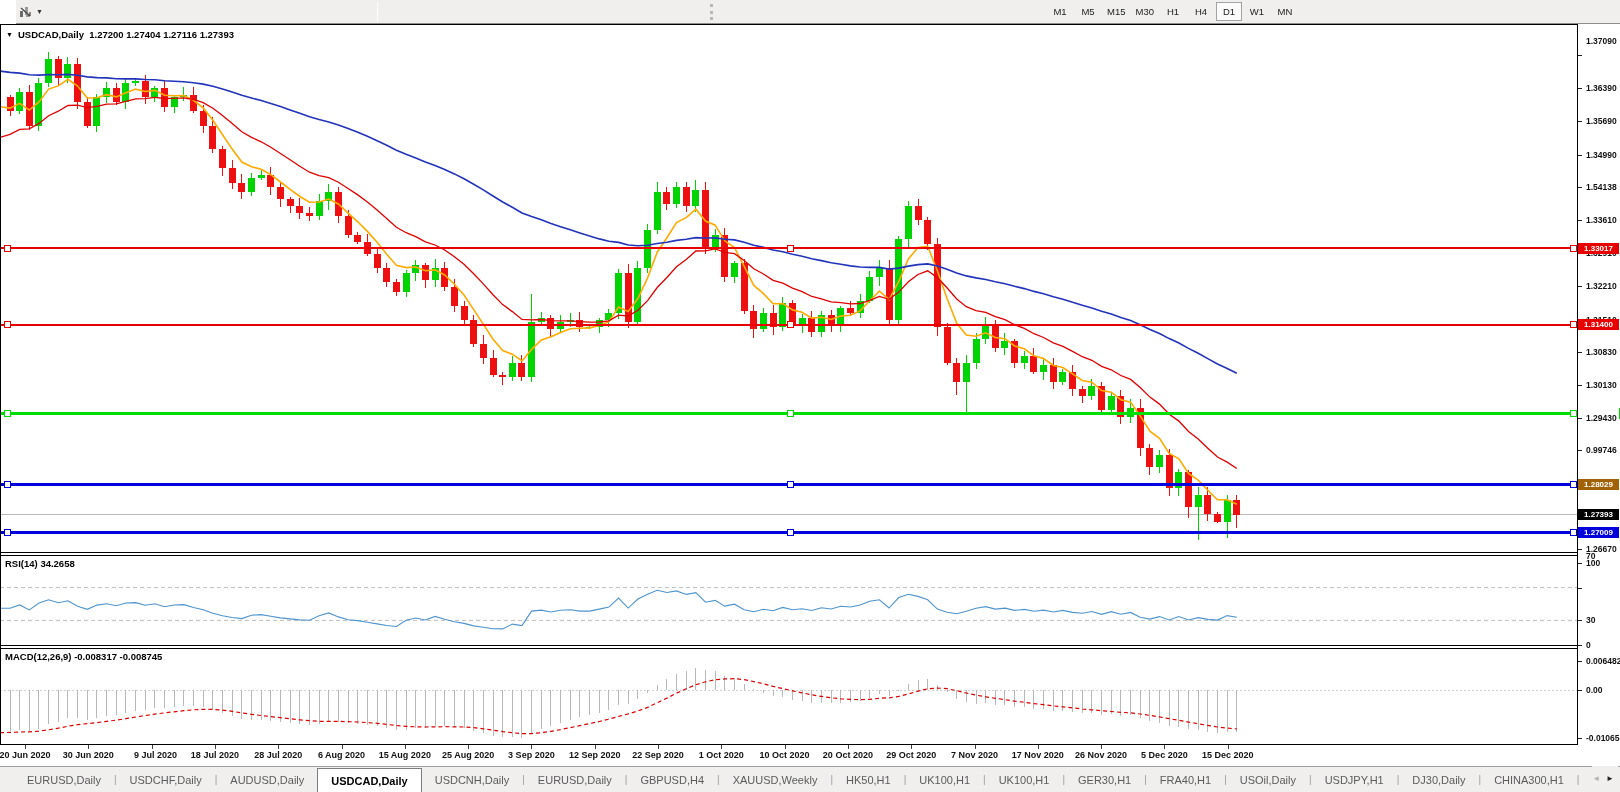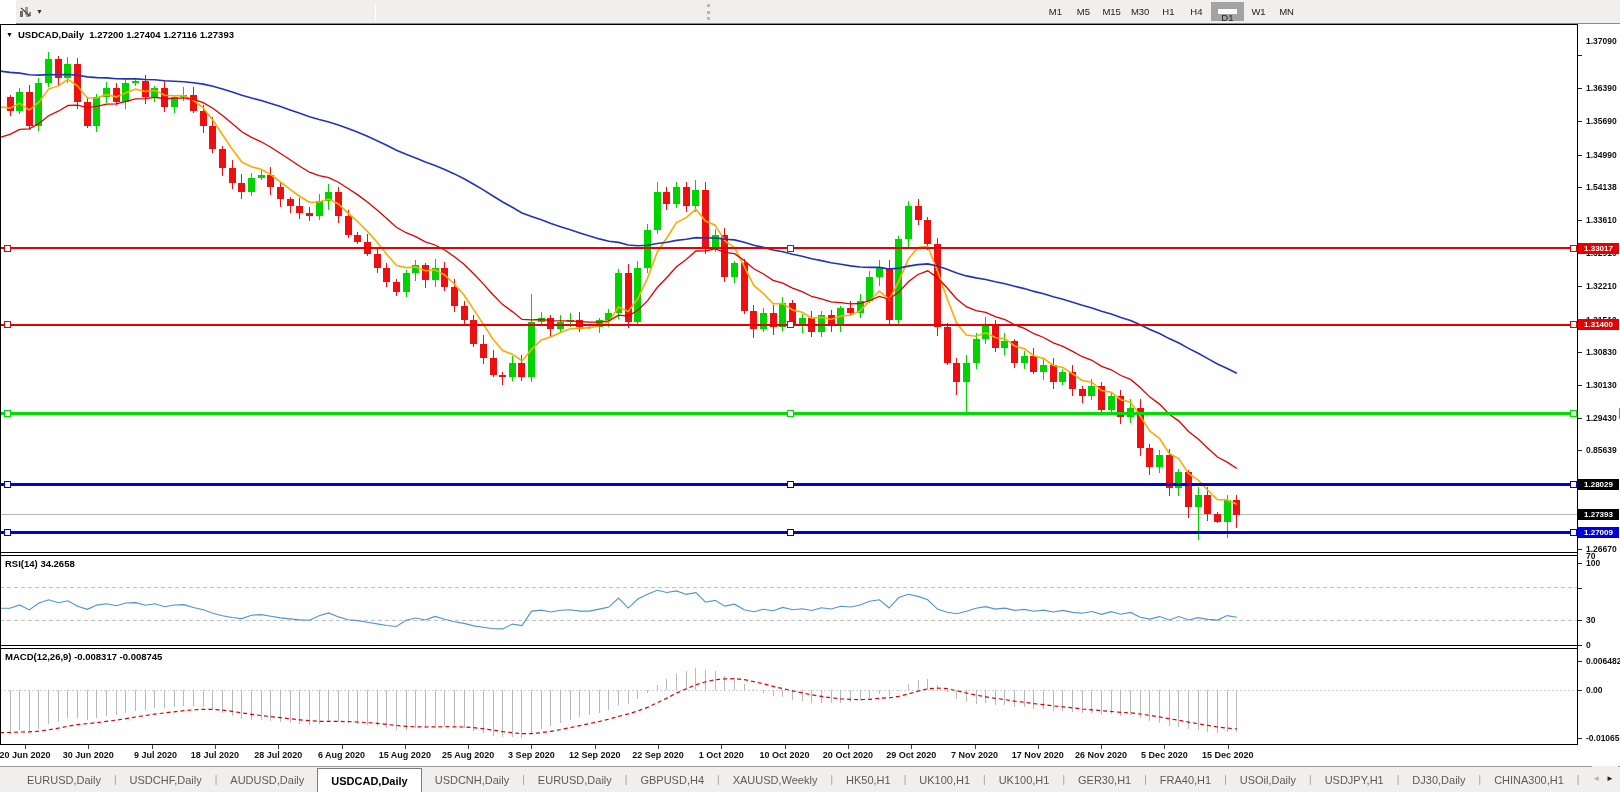--- a/index.html
+++ b/index.html
@@ -8,21 +8,21 @@
           font-family:"Liberation Sans",sans-serif;-webkit-font-smoothing:none;}
   
   .toolbar{position:absolute;left:16px;top:0;width:1620px;height:24px;background:#f0efee;
            border-bottom:1px solid #8c8c8c;display:flex;align-items:center;justify-content:space-between;}
   .tool-iconwrap{display:flex;align-items:center;padding:0 4px 0 3px;height:100%;}
   .caret{font-size:7px;color:#333;margin-left:3px;}
   .vsep{width:1px;height:18px;background:#c7c5c3;border-right:1px solid #fff;margin:0 2px;}
   .grip{width:4px;height:16px;border-left:3px dotted #b9b7b4;margin:0 4px 0 2px;}
   .tfbtn{min-width:26px;height:19px;margin:0 1px;border:1px solid transparent;background:transparent;
          font-family:inherit;font-size:9.5px;color:#222;text-align:center;line-height:17px;padding:0 3px;}
-  .tfbtn.active{background:#fbfbfb;border:7px solid #a3a3a3;}
+  .tfbtn.active{background:#fbfbfb;border:1px solid #a3a3a3;}
   
   #chart-svg{position:absolute;left:0;top:24px;background:#fff;}
   .pane-label{position:absolute;font-size:9.5px;font-weight:600;color:#000;white-space:pre;z-index:5;}
   .title-tri{font-size:7px;margin-right:5px;position:relative;top:-1px;}
   
   .axis{position:absolute;left:1578px;top:24px;width:42px;height:721px;background:#fff;z-index:4;}
   .ptick{position:absolute;left:8px;height:11px;line-height:11px;font-size:8.5px;font-weight:600;color:#111;white-space:nowrap;}
   .pdash{position:absolute;left:0;width:4px;height:1px;background:#222;}
   .badge{position:absolute;left:0;width:41px;height:11px;line-height:11px;font-size:8px;font-weight:700;
          color:#fff;text-align:center;z-index:6;white-space:nowrap;}
@@ -535,41 +535,41 @@
       <div class="ptick" style="top: 257.355px;">1.32210</div>
       <div class="pdash" style="top: 295.541px;"></div>
       <div class="ptick" style="top: 290.541px;">1.31510</div>
       <div class="pdash" style="top: 327.779px;"></div>
       <div class="ptick" style="top: 322.779px;">1.30830</div>
       <div class="pdash" style="top: 360.965px;"></div>
       <div class="ptick" style="top: 355.965px;">1.30130</div>
       <div class="pdash" style="top: 394.152px;"></div>
       <div class="ptick" style="top: 389.152px;">1.29430</div>
       <div class="pdash" style="top: 426.39px;"></div>
-      <div class="ptick" style="top: 421.39px;">0.85639</div>
+      <div class="ptick" style="top: 421.39px;">0.99746</div>
       <div class="pdash" style="top: 525px;"></div>
       <div class="ptick" style="top: 520px;">1.26670</div>
       <div class="pdash" style="top: 539px;"></div>
       <div class="ptick" style="top: 534px;">100</div>
       <div class="pdash" style="top: 563.6px;"></div>
       <div class="ptick" style="top: 527px;">70</div>
       <div class="pdash" style="top: 596.4px;"></div>
       <div class="ptick" style="top: 591.4px;">30</div>
       <div class="pdash" style="top: 621px;"></div>
       <div class="ptick" style="top: 616px;">0</div>
       <div class="pdash" style="top: 636.87px;"></div>
       <div class="ptick" style="top: 631.87px;">0.006482</div>
       <div class="pdash" style="top: 666px;"></div>
       <div class="ptick" style="top: 661px;">0.00</div>
       <div class="pdash" style="top: 713.861px;"></div>
       <div class="ptick" style="top: 708.861px;">-0.01065</div>
       <div class="badge" style="top: 218.596px; background: rgb(232, 0, 0);">1.33017</div>
       <div class="badge" style="top: 295.256px; background: rgb(232, 0, 0);">1.31400</div>
       <div class="badge" style="top: 384.053px; background: rgb(0, 221, 0); margin-left: 41px;">1.29527</div>
-      <div class="badge" style="top: 455.071px; background: #000000;">1.28029</div>
+      <div class="badge" style="top: 455.071px; background: #a16207;">1.28029</div>
       <div class="badge" style="top: 503.428px; background: rgb(0, 0, 221);">1.27009</div>
       <div class="badge" style="top: 485.223px; background: rgb(0, 0, 0);">1.27393</div>
     </div>
 
   <div class="date-axis" id="date-axis">
       <div class="dtick" style="left: 25px;"></div>
       <div class="dlabel" style="left: 25px;">20 Jun 2020</div>
       <div class="dtick" style="left: 88.3px;"></div>
       <div class="dlabel" style="left: 88.3px;">30 Jun 2020</div>
       <div class="dtick" style="left: 151.6px;"></div>

